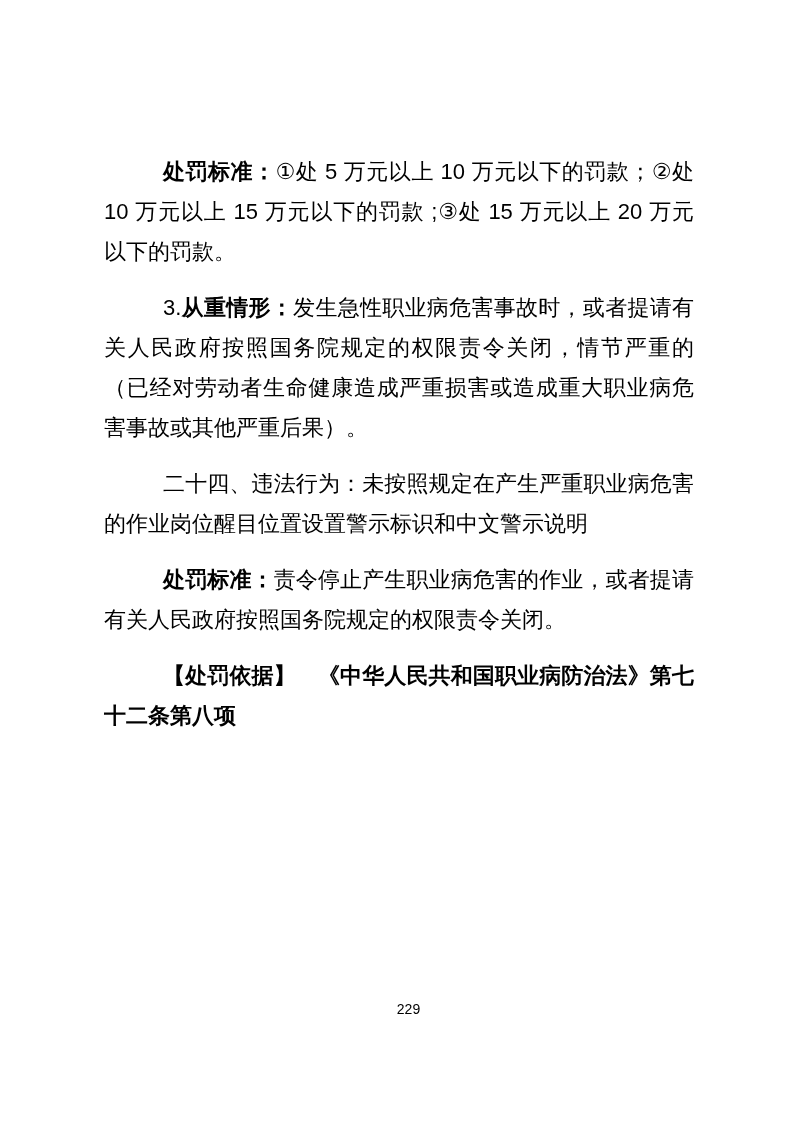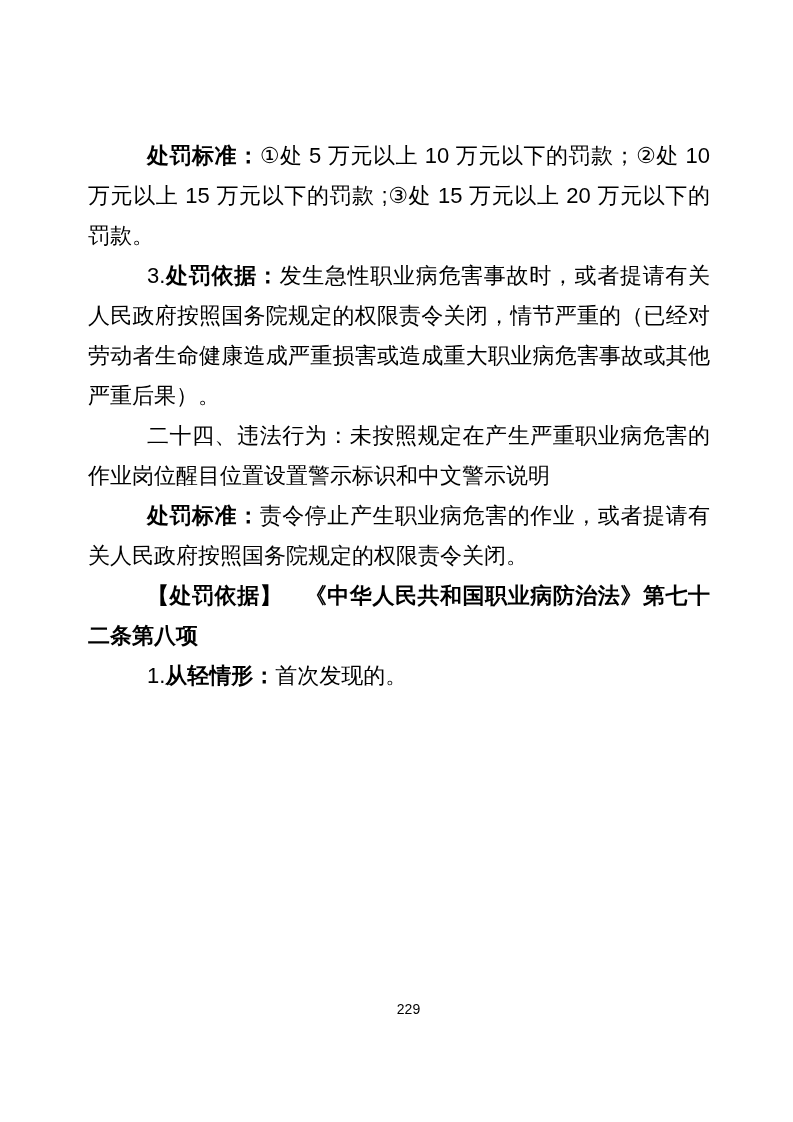--- a/index.html
+++ b/index.html
@@ -12,21 +12,21 @@
     font-family: "Liberation Sans", "DejaVu Sans", sans-serif;
     overflow: hidden;
   }
   .content {
     position: absolute;
     left: 88px;
     top: 136px;
     width: 622px;
   }
   .content p {
-    margin: 0;
+    margin: 16px;
     padding: 0;
     font-size: 22px;
     line-height: 40px;
     text-align: justify;
     text-indent: 59px;
     font-weight: 400;
   }
   .seg-bold { font-weight: 700; }
   .page-number {
     position: absolute;
@@ -40,29 +40,28 @@
   }
 </style>
 </head>
 <body>
 
 <div class="page">
   <div class="content">
 
     <p><span></span><span class="seg-bold">处罚标准：</span><span>①处 5 万元以上 10 万元以下的罚款；②处 10 万元以上 15 万元以下的罚款 ;③处 15 万元以上 20 万元以下的罚款。</span></p>
 
-    <p><span>3.</span><span class="seg-bold">处罚依据：</span><span>发生急性职业病危害事故时，或者提请有关人民政府按照国务院规定的权限责令关闭，情节严重的（已经对劳动者生命健康造成严重损害或造成重大职业病危害事故或其他严重后果）。</span></p>
+    <p><span>3.</span><span class="seg-bold">从重情形：</span><span>发生急性职业病危害事故时，或者提请有关人民政府按照国务院规定的权限责令关闭，情节严重的（已经对劳动者生命健康造成严重损害或造成重大职业病危害事故或其他严重后果）。</span></p>
 
     <p><span></span><span class="seg-bold"></span><span>二十四、违法行为：未按照规定在产生严重职业病危害的作业岗位醒目位置设置警示标识和中文警示说明</span></p>
 
     <p><span></span><span class="seg-bold">处罚标准：</span><span>责令停止产生职业病危害的作业，或者提请有关人民政府按照国务院规定的权限责令关闭。</span></p>
 
     <p><span></span><span class="seg-bold">【处罚依据】　《中华人民共和国职业病防治法》第七十二条第八项</span><span></span></p>
 
 
 
-    <p><span>1.</span><span class="seg-bold">从轻情形：</span><span>首次发现的。</span></p>
 
 
   </div>
 
   <div class="page-number">229</div>
 </div>
 
 </body></html>

